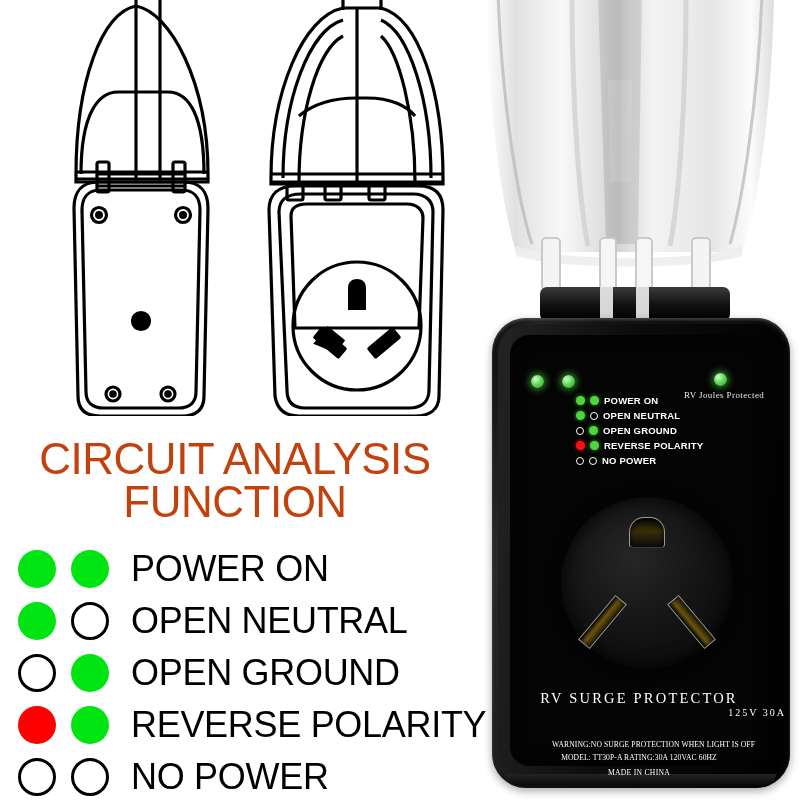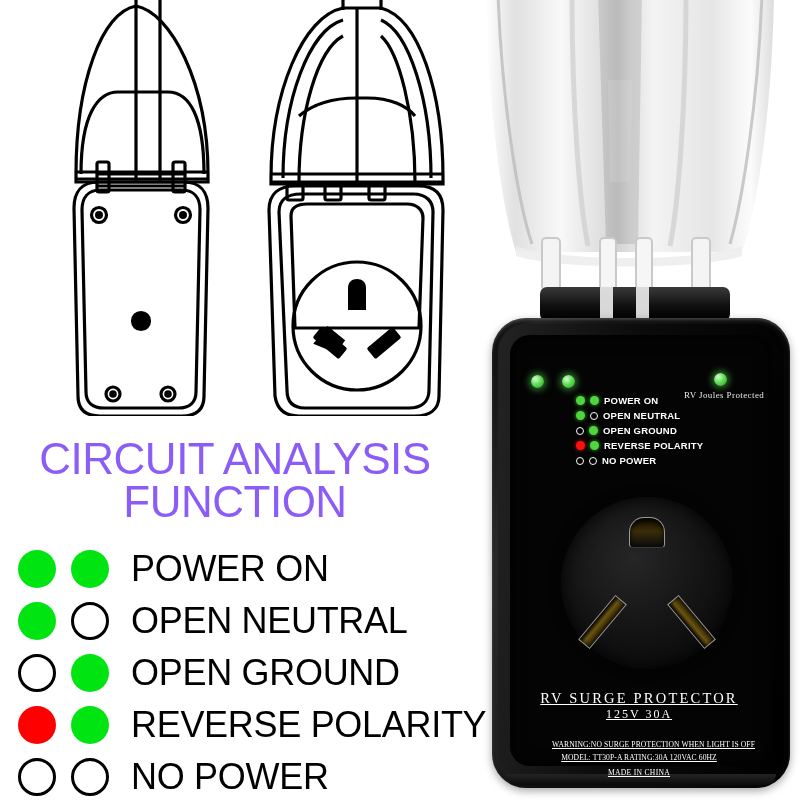--- a/index.html
+++ b/index.html
@@ -57,31 +57,31 @@
   .slot-ground{position:absolute;left:50%;top:20px;transform:translateX(-50%);width:34px;height:29px;
     border-radius:15px 15px 4px 4px;background:linear-gradient(180deg,#120e02,#3a2e09 45%,#0a0a0a);
     border:1.5px solid #9a9a9a;border-bottom-color:#3a3a3a;box-shadow:inset 0 3px 5px rgba(0,0,0,.9);}
   .slot-blade{position:absolute;width:13px;height:56px;background:linear-gradient(90deg,#0a0800,#6b5510 40%,#241c04);
     border:1.4px solid #9a9a9a;box-shadow:inset 0 0 4px rgba(0,0,0,.9);}
   .slot-left{left:34px;top:96px;transform:rotate(40deg);}
   .slot-right{right:34px;top:96px;transform:rotate(-40deg);}
 
   
   .dev-print{position:absolute;left:0;right:4px;text-align:center;color:#fff;
-    font-family:"Liberation Serif",serif;white-space:nowrap;text-decoration:underline;}
+    font-family:"Liberation Serif",serif;white-space:nowrap;}
   .p1{top:690px;font-size:14.5px;letter-spacing:2.2px;}
-  .p2{top:707px;font-size:12px;letter-spacing:2px;}
+  .p2{top:707px;font-size:10px;letter-spacing:2px;text-align:right;}
   .p3{top:725px;font-size:11.5px;letter-spacing:.4px;}
   .p4{top:740px;font-size:7.6px;letter-spacing:.1px;}
   .p5{top:753px;font-size:7.6px;letter-spacing:.1px;}
   .p6{top:768px;font-size:7.6px;letter-spacing:.3px;}
 
   
   .title{position:absolute;left:0;top:438px;width:470px;text-align:center;
-    font-size:44px;line-height:.97;font-weight:normal;color:#8b5cf6;letter-spacing:-.5px;}
+    font-size:44px;line-height:.97;font-weight:normal;color:#c2410c;letter-spacing:-.5px;}
   .title span{display:block;}
   .legend{position:absolute;left:18px;top:543px;}
   .leg-row{display:flex;align-items:center;height:52px;}
   .circ{width:38px;height:38px;border-radius:50%;flex:none;box-sizing:border-box;}
   .circ.g{background:#00e511;}
   .circ.r{background:#fe0000;}
   .circ.w{background:#fff;border:3.4px solid #000;}
   .c2{margin-left:15px;}
   .leg-label{margin-left:22px;font-size:36px;color:#000;white-space:nowrap;letter-spacing:-.3px;}
 </style>

